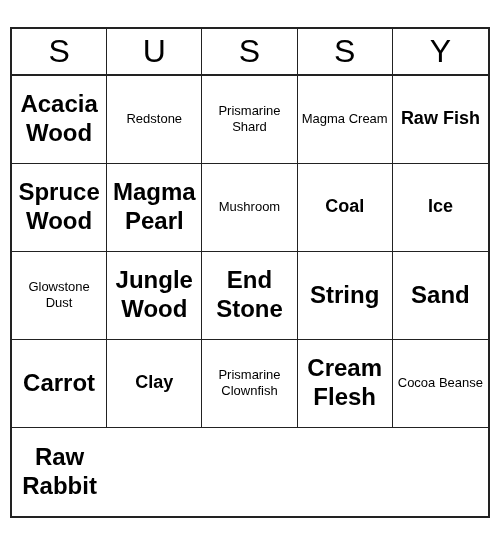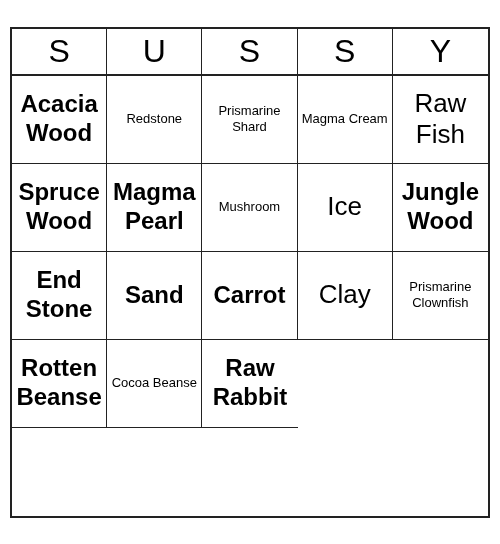--- a/index.html
+++ b/index.html
@@ -50,22 +50,22 @@
     .cell:last-child, .cell:nth-child(5n) {
       border-right: none;
     }
     .cell:nth-child(n+21) {
       border-bottom: none;
     }
     .cell-text {
       font-size: 13px;
     }
     .cell-text-large {
-      font-size: 26px;
-      font-weight: normal;
+      font-size: 18px;
+      font-weight: bold;
     }
     .cell-text-medium {
       font-size: 24px;
       font-weight: bold;
     }
   </style>
 </head>
 <body>
 
 <div class="bingo-container">
@@ -95,42 +95,51 @@
       <div class="cell">
         <span class="cell-text-medium">Spruce Wood</span>
       </div>
       <div class="cell">
         <span class="cell-text-medium">Magma Pearl</span>
       </div>
       <div class="cell">
         <span class="cell-text">Mushroom</span>
       </div>
       <div class="cell">
+        <span class="cell-text-large">Coal</span>
+      </div>
+      <div class="cell">
         <span class="cell-text-large">Ice</span>
+      </div>
+      <div class="cell">
+        <span class="cell-text">Glowstone Dust</span>
       </div>
       <div class="cell">
         <span class="cell-text-medium">Jungle Wood</span>
       </div>
       <div class="cell">
         <span class="cell-text-medium">End Stone</span>
+      </div>
+      <div class="cell">
+        <span class="cell-text-medium">String</span>
       </div>
       <div class="cell">
         <span class="cell-text-medium">Sand</span>
       </div>
       <div class="cell">
         <span class="cell-text-medium">Carrot</span>
       </div>
       <div class="cell">
         <span class="cell-text-large">Clay</span>
       </div>
       <div class="cell">
         <span class="cell-text">Prismarine Clownfish</span>
       </div>
       <div class="cell">
-        <span class="cell-text-medium">Rotten Beanse</span>
+        <span class="cell-text-medium">Cream Flesh</span>
       </div>
       <div class="cell">
         <span class="cell-text">Cocoa Beanse</span>
       </div>
       <div class="cell">
         <span class="cell-text-medium">Raw Rabbit</span>
       </div>
     </div>
 </div>
 

